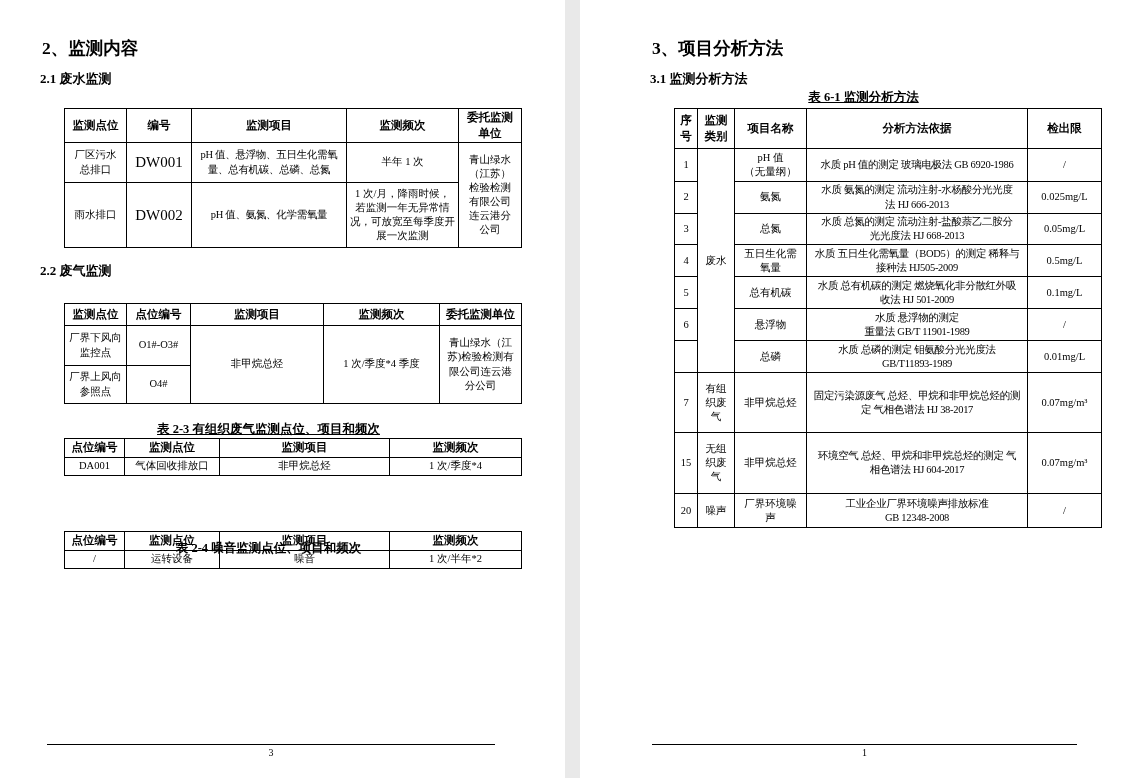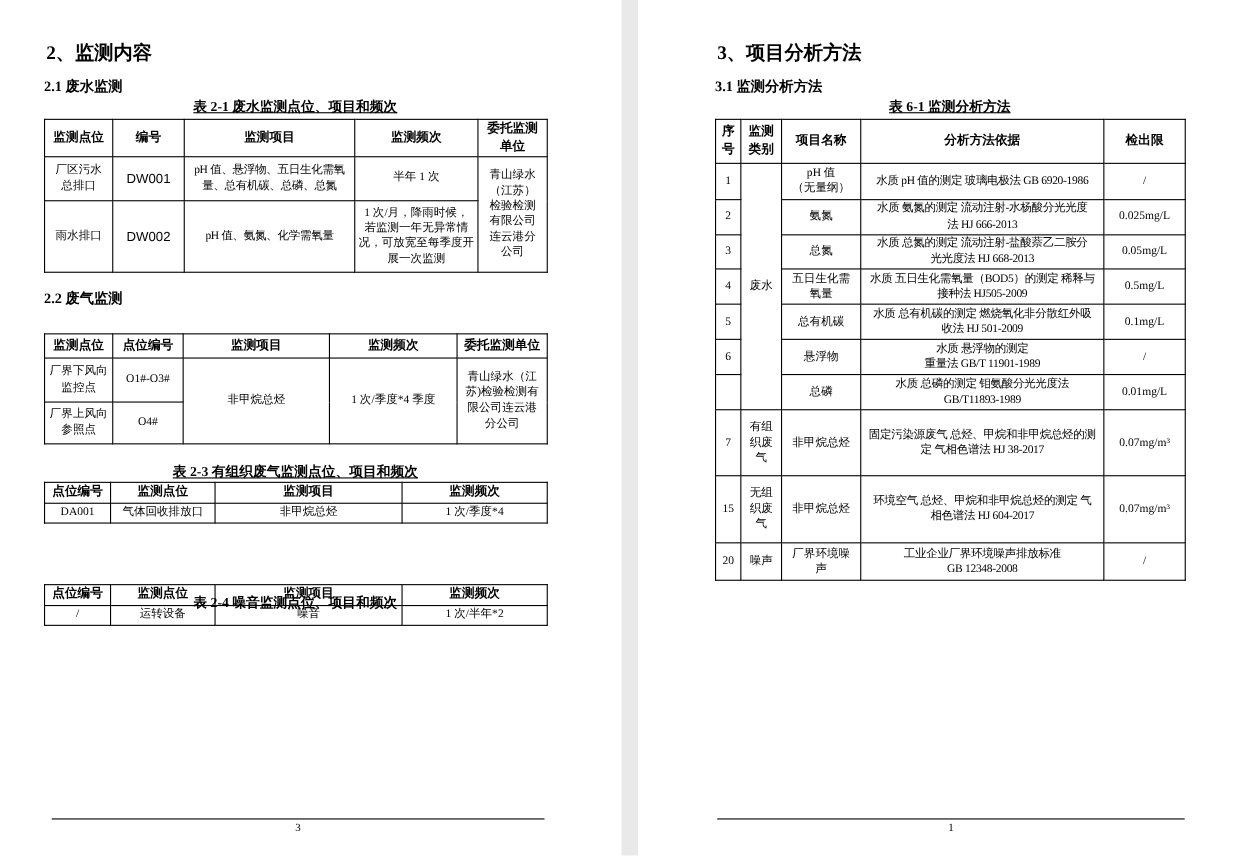--- a/index.html
+++ b/index.html
@@ -14,43 +14,42 @@
   #page-right { left:580px; width:560px;border-radius:31px; }
 
   .doc-h1 { position:absolute; font-size:17.5px; font-weight:bold; white-space:nowrap; }
   .doc-h2 { position:absolute; font-size:13px;  font-weight:bold; white-space:nowrap; }
   .tbl-title {
     position:absolute; font-size:12.5px; font-weight:bold; text-align:center;
     text-decoration:underline; white-space:nowrap;
   }
   .tbl-title.no-underline { text-decoration:none; }
 
-  table { position:absolute; border-collapse:collapse; table-layout:fixed; }
+  table { position:absolute; border-collapse:collapse; table-layout:fixed;margin-left:24px; }
   th, td {
     border:1px solid #000; text-align:center; vertical-align:middle;
     padding:1px 2px; overflow:hidden; white-space:pre-line; line-height:1.35;
   }
   th { font-size:11.5px; font-weight:bold; }
   td { font-size:10.5px; font-weight:normal; }
   td.method { letter-spacing:-0.3px; padding:1px 1px; }
-  td.mono { font-family:Liberation Sans, sans-serif; font-size:12px; }
+  td.mono { font-family:Liberation Serif, serif; font-size:15px; }
 
   .footer-line { position:absolute; border-top:1.5px solid #000; height:0; }
   .footer-num  { position:absolute; font-size:10px; text-align:center; }
 </style>
 </head>
 <body>
 
 <div class="canvas">
 
   <div class="page" id="page-left">
     <div class="doc-h1" style="left:42px; top:36px;">2、监测内容</div>
     <div class="doc-h2" style="left:40px; top:70px;">2.1 废水监测</div>
 
-    <div class="tbl-title" style="left:40px; top:89px; width:457px;">表 2-1  废水监测点位、项目和频次</div>
     <table style="left:40px; top:108px; width:457px;">
       <colgroup>
           <col style="width:62px">
           <col style="width:65px">
           <col style="width:155px">
           <col style="width:112px">
           <col style="width:63px">
         </colgroup>
       <tbody>
           <tr style="height:30px">

